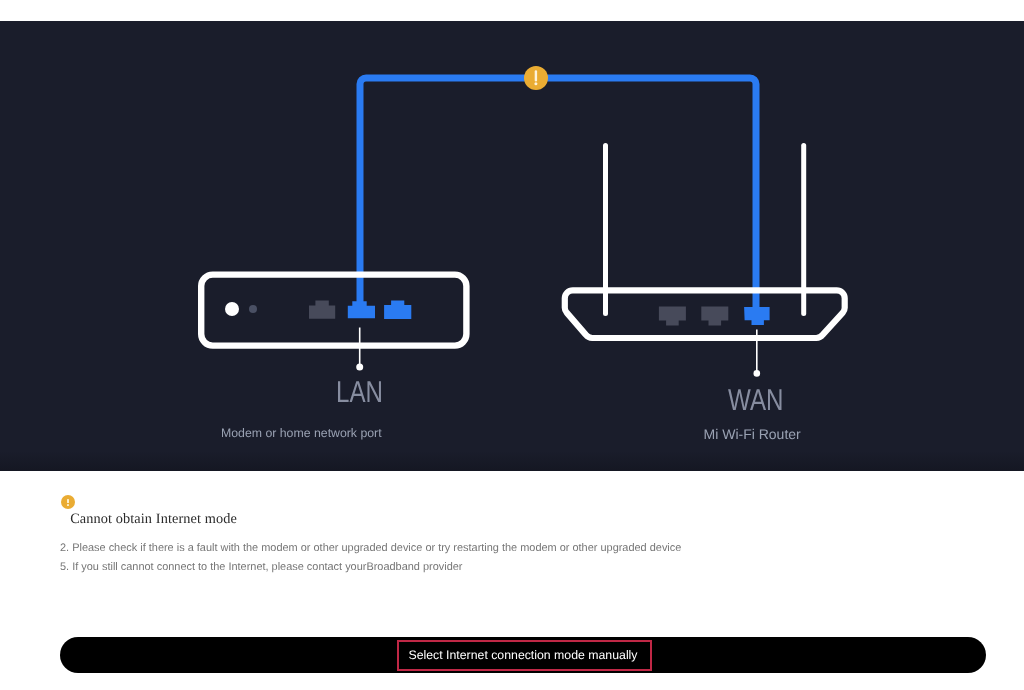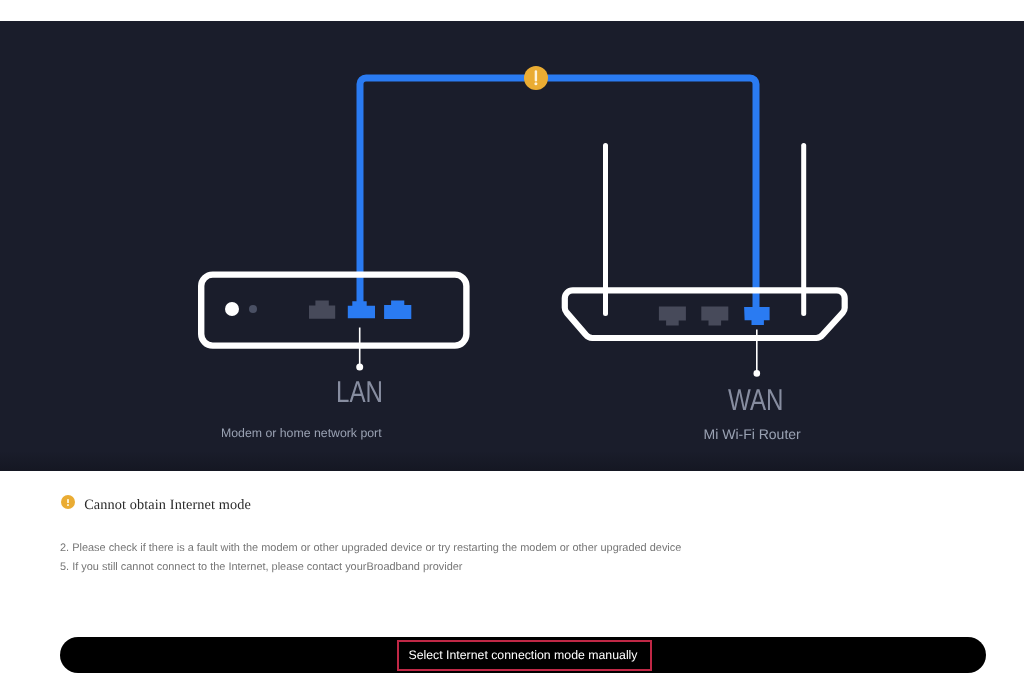--- a/index.html
+++ b/index.html
@@ -15,21 +15,21 @@
                  background:linear-gradient(to bottom,rgba(10,11,18,0) 0%,rgba(10,11,18,0.55) 78%,rgba(7,8,13,0.9) 100%);}
   #diagram svg{position:absolute;left:0;top:0;}
 
   .dlabel{position:absolute;color:#9ba3b3;font-family:"Liberation Sans",sans-serif;
           white-space:nowrap;}
   .dtitle{font-size:30px;color:#878da0;transform:scaleX(0.805);transform-origin:left top;line-height:1;}
 
   
   #panel{position:absolute;left:0;top:471px;width:1024px;height:219px;background:#fff;}
 
-  #heading-row{position:absolute;left:61px;top:495.3px;display:flex;align-items:flex-start;}
+  #heading-row{position:absolute;left:61px;top:495.3px;display:flex;align-items:flex-start;flex-direction:column;}
   #heading-icon{width:14px;height:14px;border-radius:50%;background:#eaac33;
                 position:relative;flex:none;}
   #heading-icon .bang{position:absolute;left:50%;top:3.5px;width:1.7px;height:4.2px;
                       margin-left:-0.85px;background:#fdf0cf;border-radius:0.6px;}
   #heading-icon .dot{position:absolute;left:50%;top:8.9px;width:1.7px;height:1.7px;
                      margin-left:-0.85px;background:#fdf0cf;border-radius:50%;}
   #heading-text{margin-left:9.2px;font-family:"Liberation Serif",serif;font-size:14.3px;
                 color:#2b2b2b;letter-spacing:0.1px;line-height:1;margin-top:2.3px;}
 
   .step{position:absolute;left:60px;color:#767676;font-size:10.95px;

